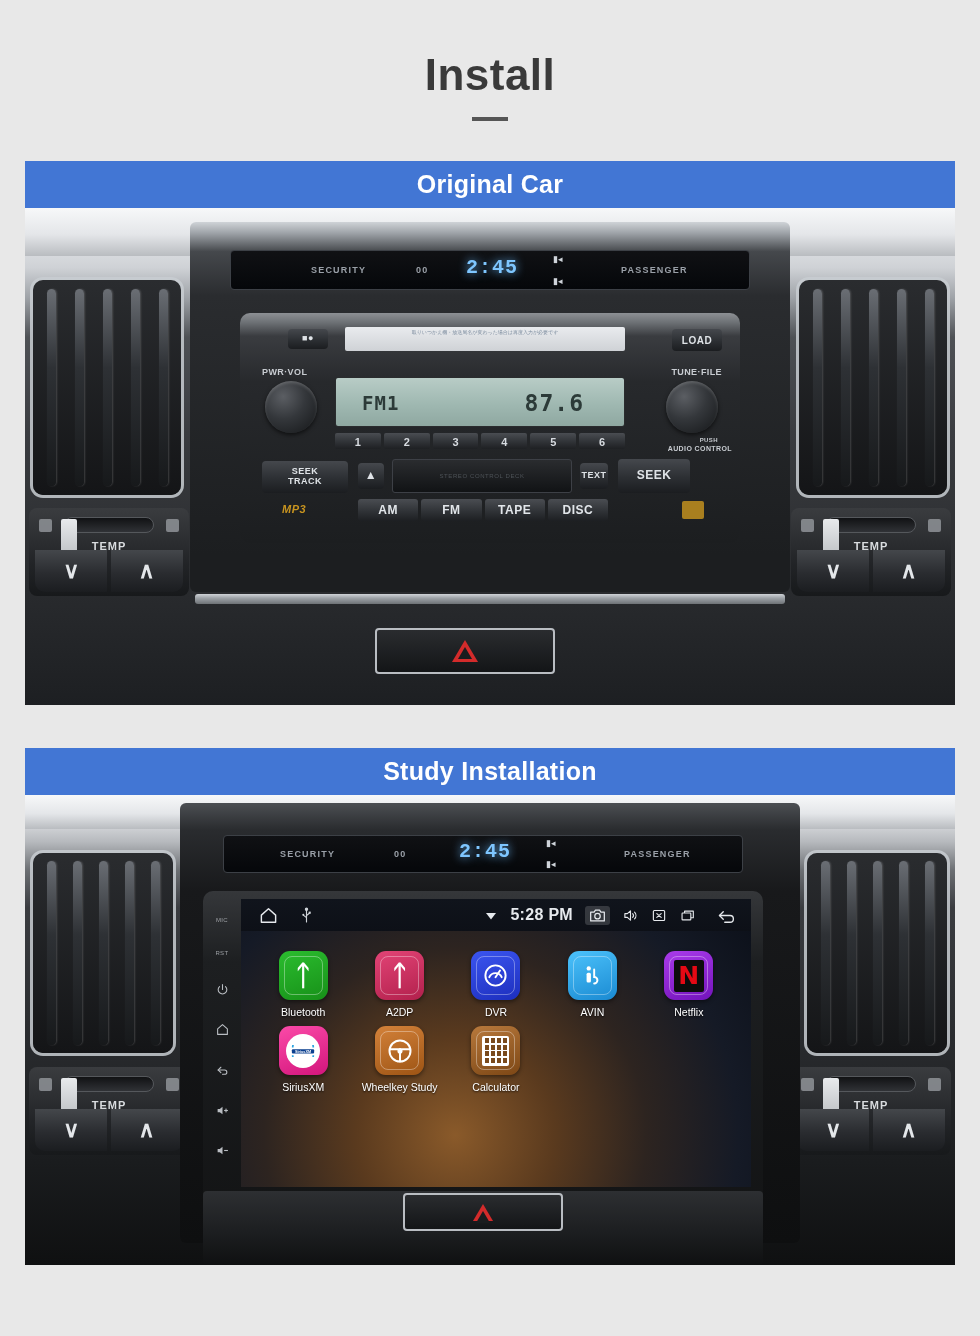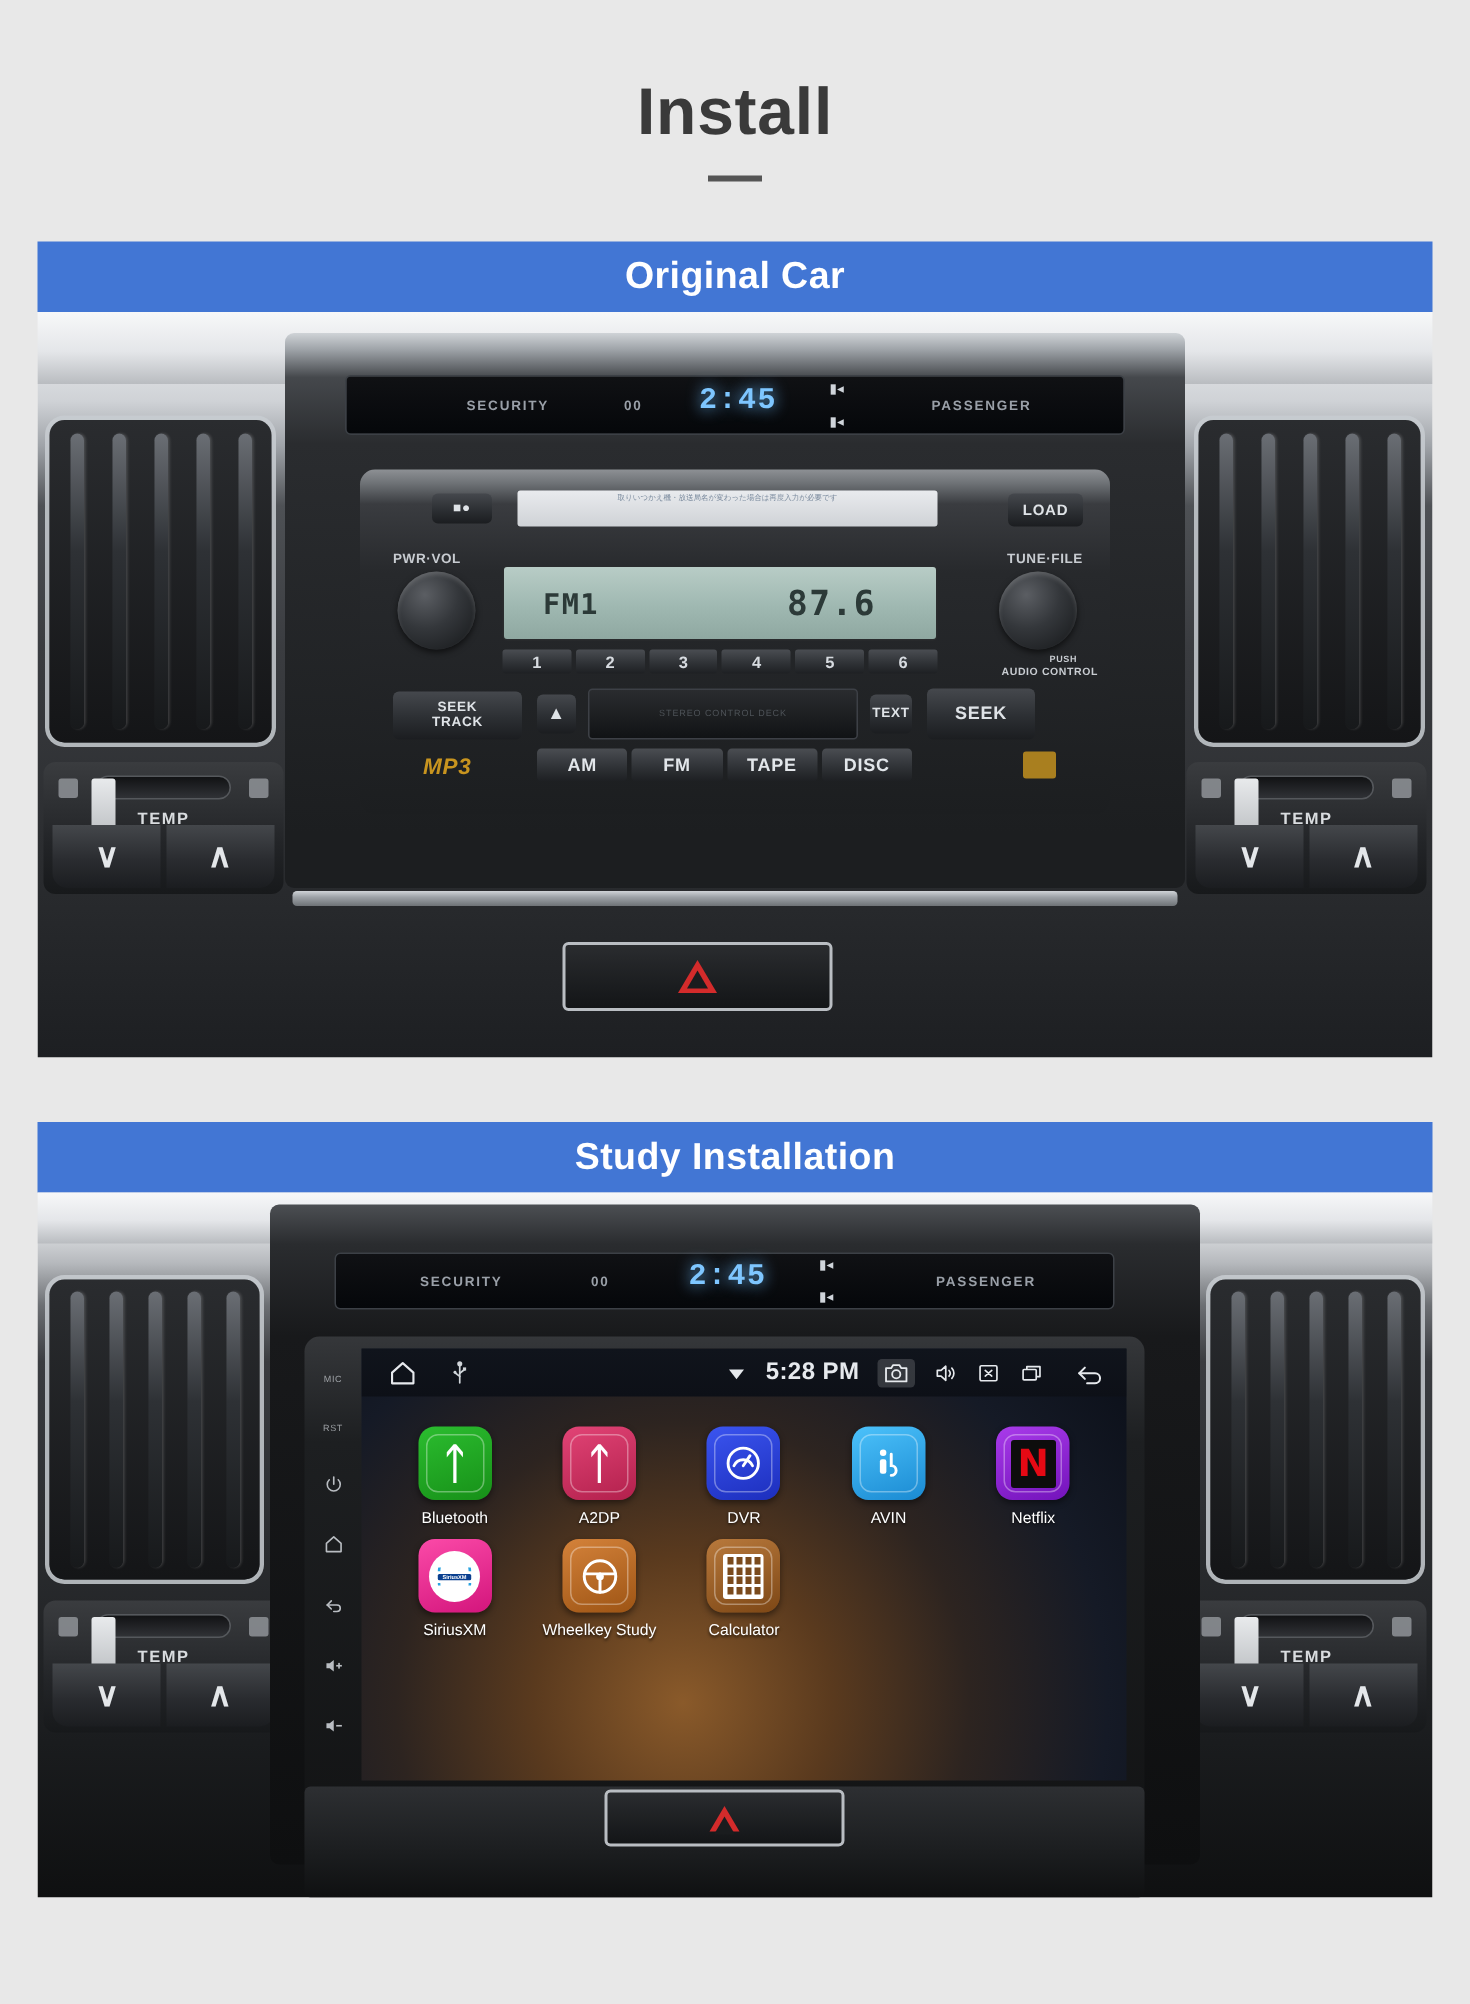--- a/index.html
+++ b/index.html
@@ -192,21 +192,21 @@
     letter-spacing: .5px;
   }
   .tape-door {
     position: absolute;
     background: linear-gradient(180deg,#2a2c2f 0%,#111315 100%);
     border-radius: 3px; border: 1px solid #3d4046;
     color: #4d5257; font-size: 6px; letter-spacing: .6px;
     display: flex; align-items: center; justify-content: center;
   }
   .mp3-logo {
-    position: absolute; color: #c8941f; font-size: 15px;
+    position: absolute; color: #c8941f; font-size: 11px;
     font-weight: bold; font-style: italic; letter-spacing: .5px;
   }
   .gold-chip {
     position: absolute; background: #b8891f; border-radius: 2px; opacity: .9;
   }
 
   
   .hazard {
     position: absolute;
     background: linear-gradient(180deg,#2a2c2f 0%,#131517 100%);

